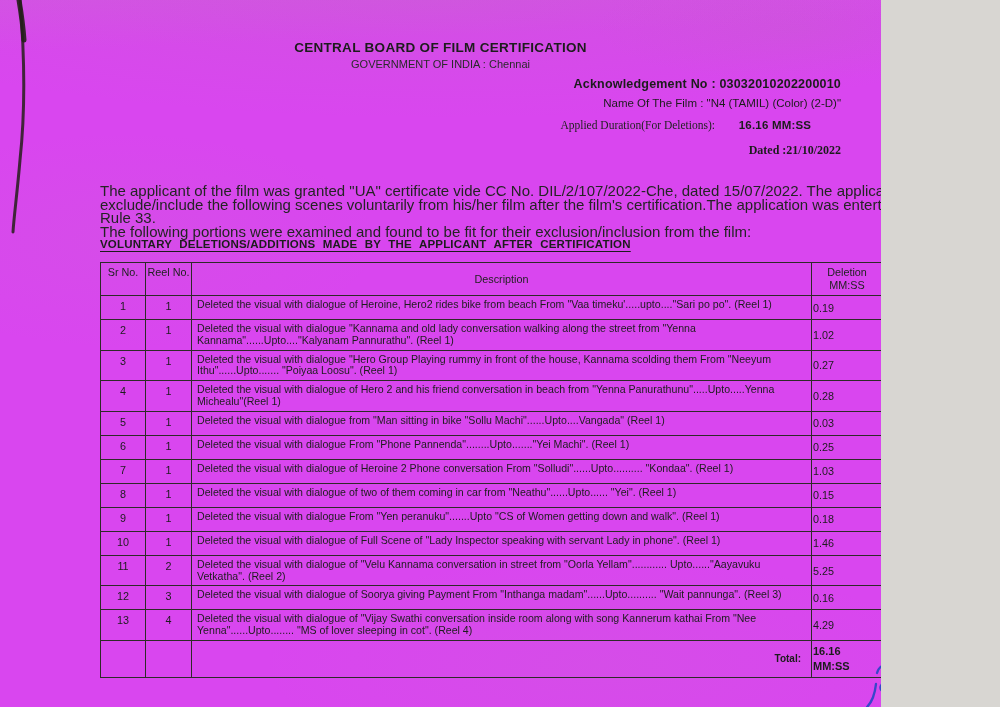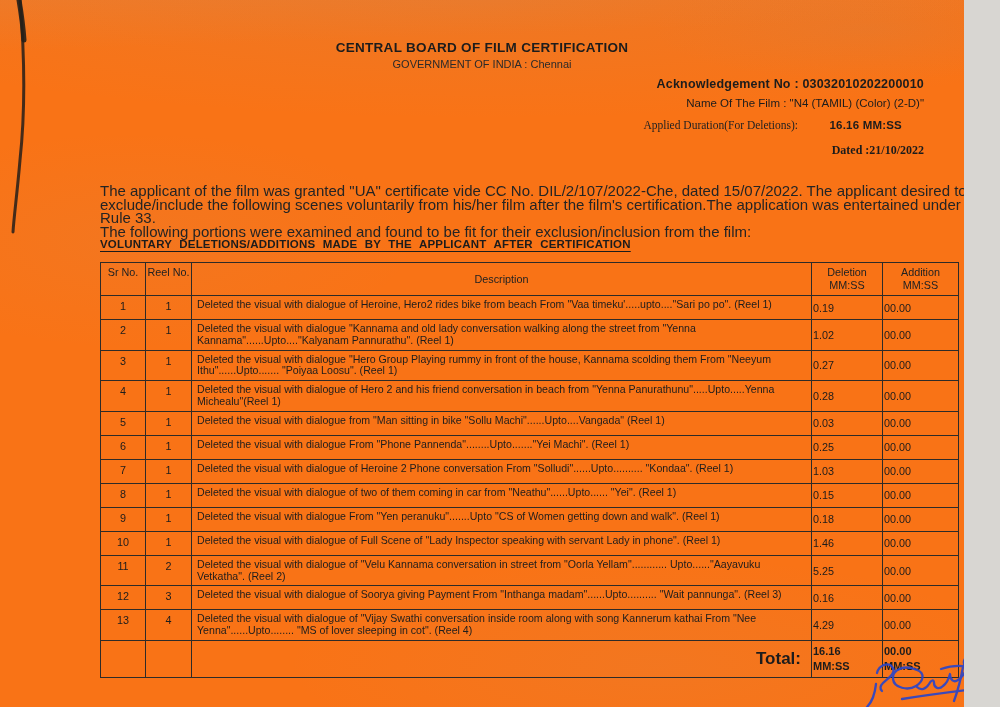--- a/index.html
+++ b/index.html
@@ -1,19 +1,19 @@
 <!DOCTYPE html>
 <html><head>
 <meta charset="utf-8">
 <style>
   * { box-sizing: border-box; }
   html,body { margin:0; padding:0; background:#d8d6d2; }
   .page {
-    position:relative; width:964px; height:707px; overflow:hidden;
-    background:#f97316;
+    position:relative; width:881px; height:707px; overflow:hidden;
+    background:#d946ef;
     font-family:"Liberation Sans", sans-serif;
     color:#1c1c1c;
   }
   .page::before{
     content:""; position:absolute; inset:0; pointer-events:none;
     background:
       radial-gradient(120% 28% at 50% 0%, rgba(160,152,140,.12), transparent 60%),
       linear-gradient(178deg, rgba(175,168,158,.10) 0%, transparent 7%),
       radial-gradient(42% 22% at 14% 34%, rgba(168,160,148,.07), transparent 70%),
       radial-gradient(55% 22% at 68% 94%, rgba(168,160,148,.08), transparent 70%),
@@ -22,21 +22,21 @@
 
   .doc-header { position:absolute; top:40px; left:0; width:100%; text-align:center; }
   .org  { font-size:13.5px; font-weight:bold; letter-spacing:.3px; }
   .sub  { font-size:11px; margin-top:3px; color:#2a2a2a; }
 
   .meta { position:absolute; top:77px; right:40px; width:440px; text-align:right; }
   .ack  { font-weight:bold; font-size:12.5px; letter-spacing:.2px; }
   .film { font-size:11.5px; margin-top:6px; }
   .dur-line { display:flex; justify-content:flex-end; align-items:baseline; margin-top:10px; padding-right:22px; }
   .dur-label { font-family:"Liberation Serif", serif; font-size:11.5px; color:#222; }
-  .dur-value { font-weight:bold; font-size:11.5px; width:88px; text-align:right; margin-left:16px; letter-spacing:.2px; }
+  .dur-value { font-weight:bold; font-size:11.5px; width:88px; text-align:center; margin-left:16px; letter-spacing:.2px; }
   .dated { font-family:"Liberation Serif", serif; font-weight:bold; font-size:12px; margin-top:12px; }
 
   .body-text { position:absolute; left:100px; top:184px; width:868px; font-size:15px; line-height:13.5px; color:#242424; }
   .body-text p { margin:0; }
 
   .section-heading {
     position:absolute; left:100px; top:238px;
     font-size:11.5px; font-weight:bold; word-spacing:4px; letter-spacing:.2px;
     text-decoration:underline; text-underline-offset:3px; text-decoration-thickness:1.4px;
   }
@@ -48,21 +48,21 @@
   .del-table th, .del-table td { border:1.4px solid #2e2b28; }
   .del-table thead th { font-weight:normal; font-size:10.8px; white-space:pre-line; height:33px; color:#222; }
   th.h-sr, th.h-reel { vertical-align:top; padding-top:3px; }
   th.h-desc { text-align:center; vertical-align:middle; font-size:11px; }
   th.h-del, th.h-add { vertical-align:middle; line-height:13px; }
   .del-table tbody td { height:24px; }
   td.c-center { text-align:center; font-size:10.8px; vertical-align:top; padding-top:4px; }
   td.c-num { text-align:left; font-size:10.8px; vertical-align:middle; }
   td.c-desc { font-size:10.6px; line-height:11.8px; padding:3px 6px 3px 5px; vertical-align:top; color:#1d1d1d;margin-left:20px; }
   .del-table tfoot td { height:37px; font-weight:bold; }
-  td.total-label-cell { text-align:right; padding-right:10px; font-size:17px; vertical-align:middle; }
+  td.total-label-cell { text-align:right; padding-right:10px; font-size:10px; vertical-align:middle; }
   td.total-val { text-align:left; font-size:11px; line-height:15px; vertical-align:middle; }
 
   svg.overlay { position:absolute; inset:0; width:1000px; height:707px; pointer-events:none; }
 </style>
 </head>
 <body>
 
 <div class="page">
 
   <div class="doc-header">

